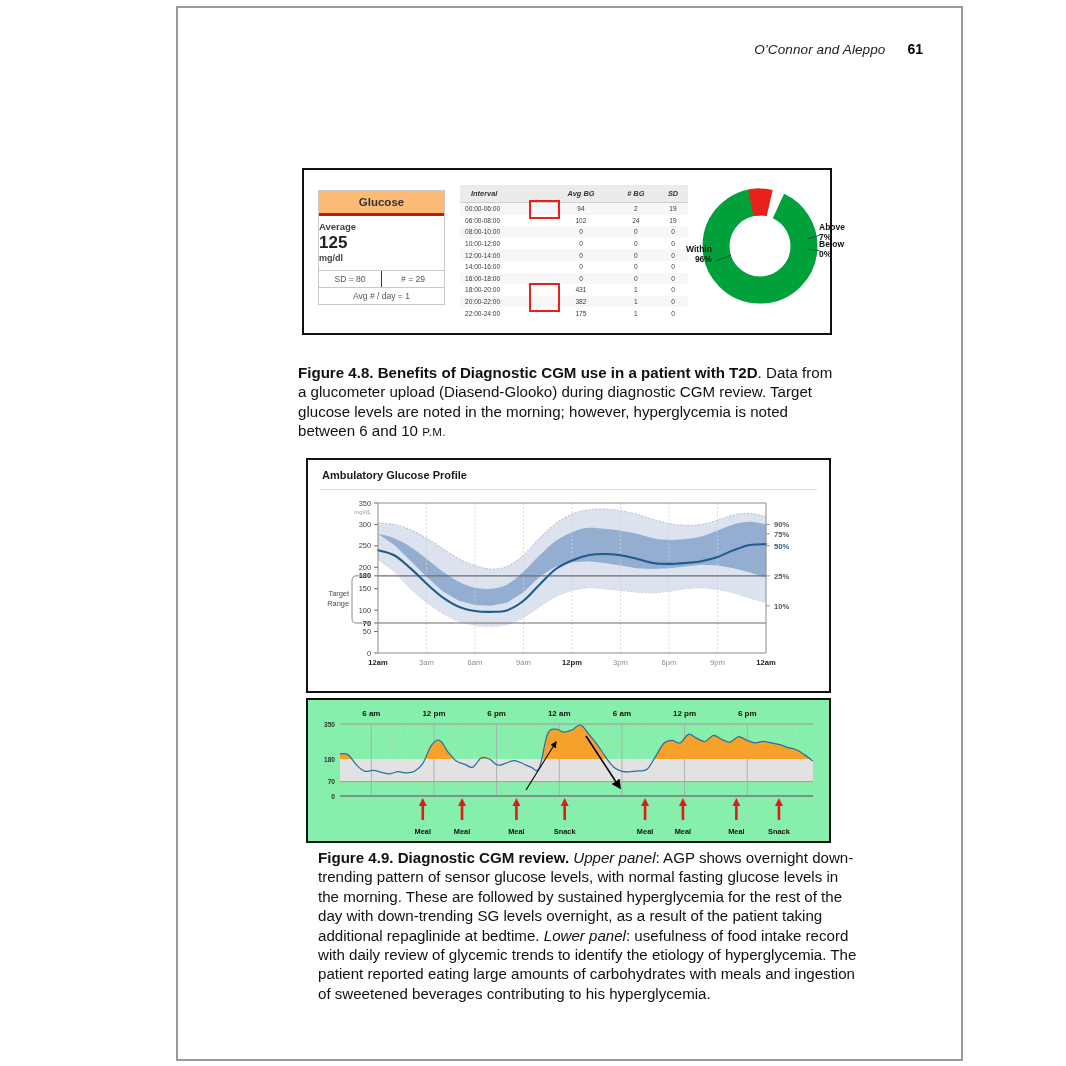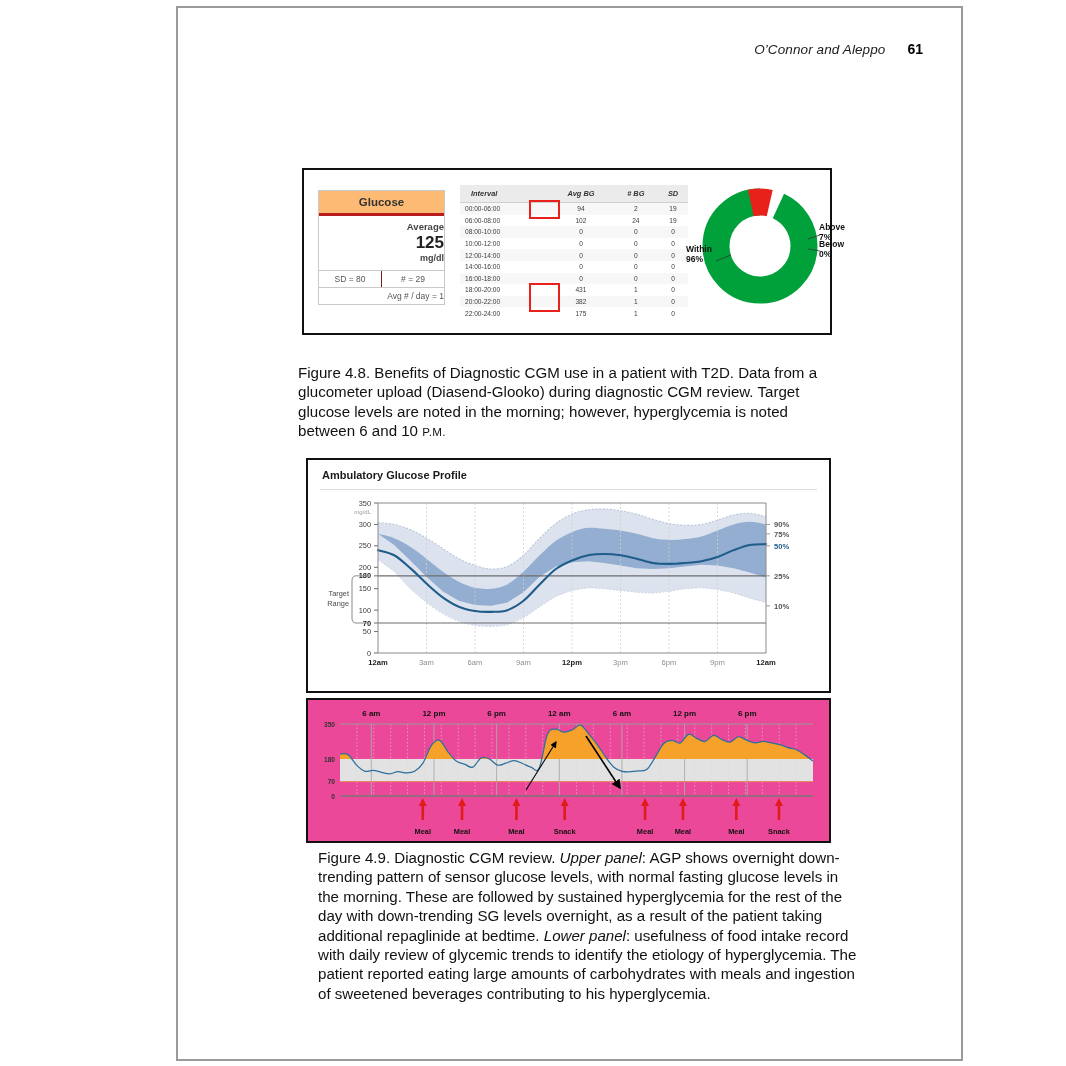--- a/index.html
+++ b/index.html
@@ -43,33 +43,33 @@
   .gcard{
     position:absolute;left:6px;top:13px;width:127px;
     border:1px solid #c9c9c9;box-sizing:border-box;
     background:#fff;
   }
   .gcard .ghead{
     background:#fdba74;border-bottom:3px solid #b91c1c;
     text-align:center;font-weight:bold;font-size:11.5px;color:#333;
     padding:5px 0 5px;
   }
-  .gcard .gbody{text-align:right;padding:5px 0 7px;}
+  .gcard .gbody{text-align:left;padding:5px 0 7px;}
   .gcard .gavg{font-size:9.5px;color:#444;font-weight:bold;}
   .gcard .gval{font-size:17px;font-weight:bold;color:#222;line-height:1.25;}
   .gcard .gunit{font-size:9px;color:#444;font-weight:bold;}
   .gcard .grow{
     display:flex;border-top:1px solid #c9c9c9;
   }
   .gcard .gcell{
     flex:1;text-align:center;font-size:8.5px;color:#555;padding:3px 0;
   }
   .gcard .gcell+.gcell{border-left:1px solid #7f1d1d;}
   .gcard .gfoot{
-    border-top:1px solid #c9c9c9;text-align:right;
+    border-top:1px solid #c9c9c9;text-align:center;
     font-size:8.5px;color:#555;padding:3px 0;
   }
 
   
   .itable{
     position:absolute;left:148px;top:8px;width:228px;
     border-collapse:collapse;font-size:6.6px;color:#3a3a3a;
   }
   .itable th{
     font-style:italic;font-weight:bold;font-size:7.4px;color:#333;
@@ -92,36 +92,36 @@
   
   .donut-wrap{position:absolute;left:380px;top:6px;width:150px;height:130px;}
   .donut-lbl{position:absolute;font-size:8.5px;font-weight:bold;color:#111;line-height:1.15;}
 
   
   .caption{
     position:absolute;left:120px;width:545px;
     font-size:15.1px;line-height:1.285;color:#111;
     text-align:left;
   }
-  .caption b{font-weight:normal;}
+  .caption b{font-weight:bold;}
   .caption i{font-style:italic;}
   .smcap{font-size:11.6px;letter-spacing:.3px;}
   #cap48{top:355px;}
   #cap49{top:840px;margin-left:20px;}
 
   
   .fig49-top{
     position:absolute;left:128px;top:450px;
     width:525px;height:235px;
     border:2.5px solid #111;background:#fff;box-sizing:border-box;
   }
   .fig49-bot{
     position:absolute;left:128px;top:690px;
     width:525px;height:145px;
-    border:2.5px solid #111;background:#ec4899;box-sizing:border-box;
+    border:2.5px solid #111;background:#86efac;box-sizing:border-box;
   }
   .agp-title{
     position:absolute;left:14px;top:9px;
     font-size:11px;font-weight:bold;color:#1b1b1b;
   }
   .agp-rule{position:absolute;left:12px;right:12px;top:29px;height:1px;background:#dedede;}
   svg{display:block;}
 </style>
 </head>
 <body>
@@ -227,21 +227,21 @@
       <div class="donut-wrap">
         <svg width="150" height="130" viewBox="0 0 150 130">
           <g transform="translate(68,63)">
             <circle r="44" fill="none" stroke="#00a13a" stroke-width="27" stroke-dasharray="257 19" stroke-dashoffset="-19" transform="rotate(-90)"></circle>
             <circle r="44" fill="none" stroke="#e8211b" stroke-width="27" stroke-dasharray="19 257" stroke-dashoffset="0" transform="rotate(-102)"></circle>
           </g>
           <path d="M24,78 L39,72" stroke="#333" stroke-width="0.8" fill="none"></path>
           <path d="M116,56 L128,52" stroke="#333" stroke-width="0.8" fill="none"></path>
           <path d="M116,66 L128,68" stroke="#333" stroke-width="0.8" fill="none"></path>
         </svg>
-        <div class="donut-lbl" style="left:-6px;top:62px;">
+        <div class="donut-lbl" style="left:-6px;top:62px;text-align:right;">
           <span>Within</span><br><span>96%</span>
         </div>
         <div class="donut-lbl" style="left:127px;top:40px;">
           <span>Above</span><br><span>7%</span>
         </div>
         <div class="donut-lbl" style="left:127px;top:57px;">
           <span>Below</span><br><span>0%</span>
         </div>
       </div>
 

